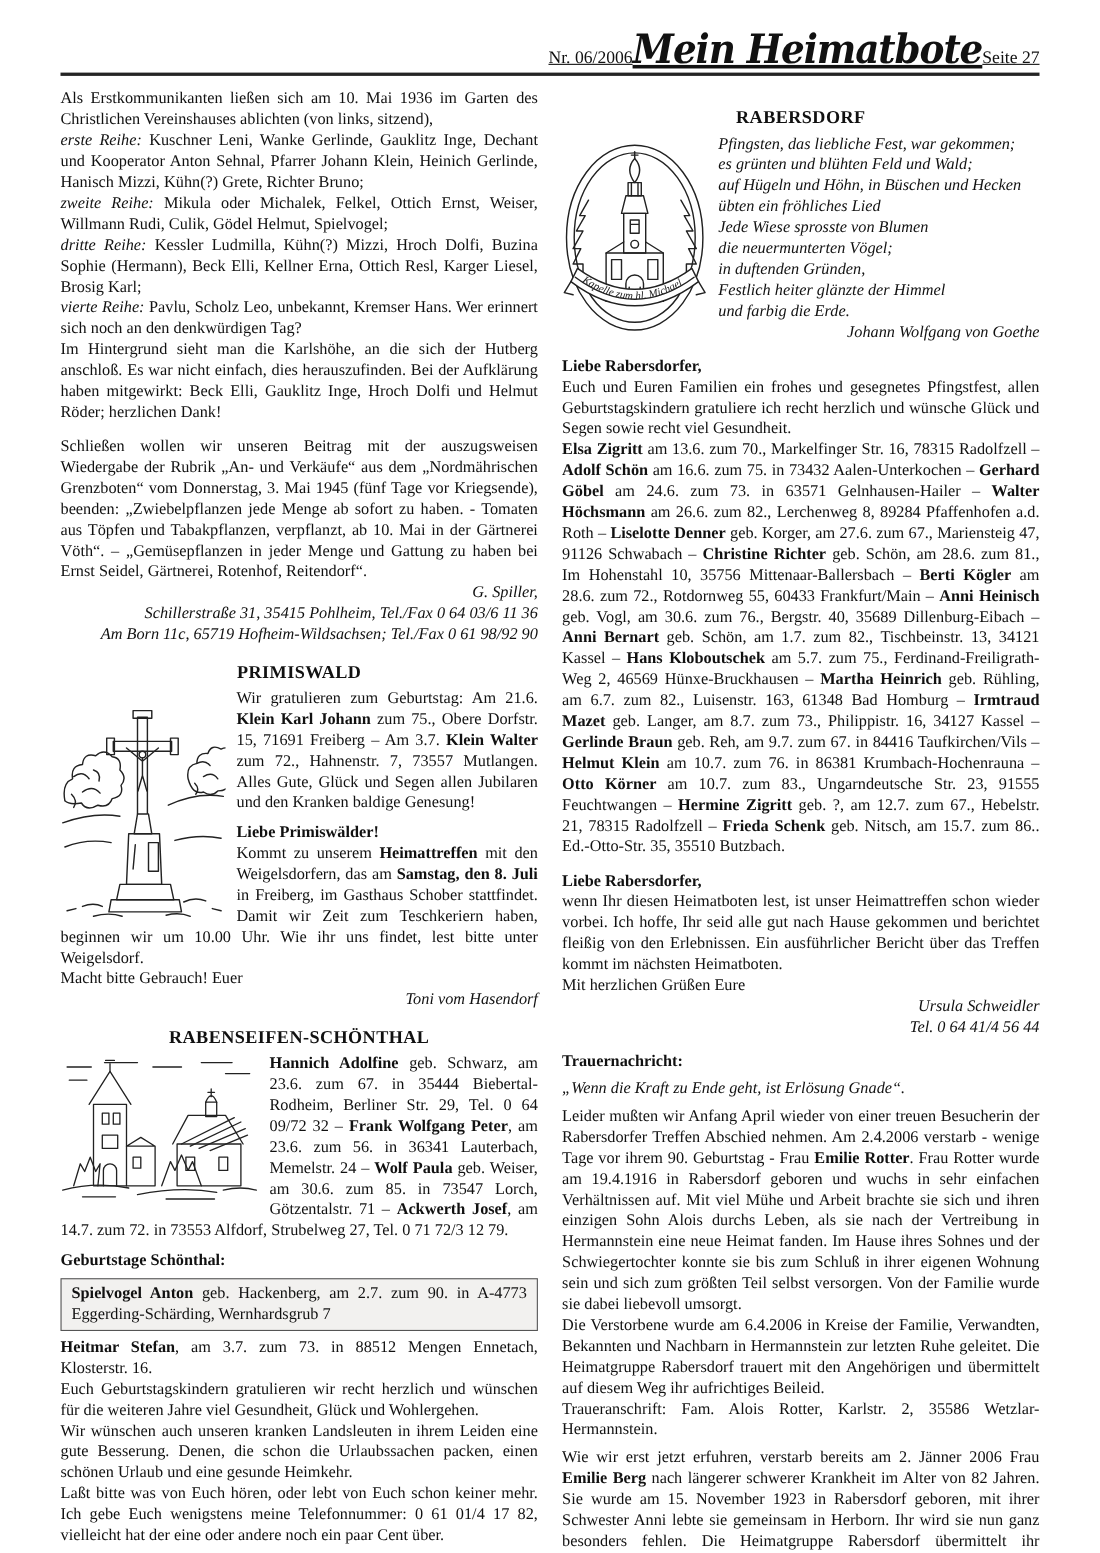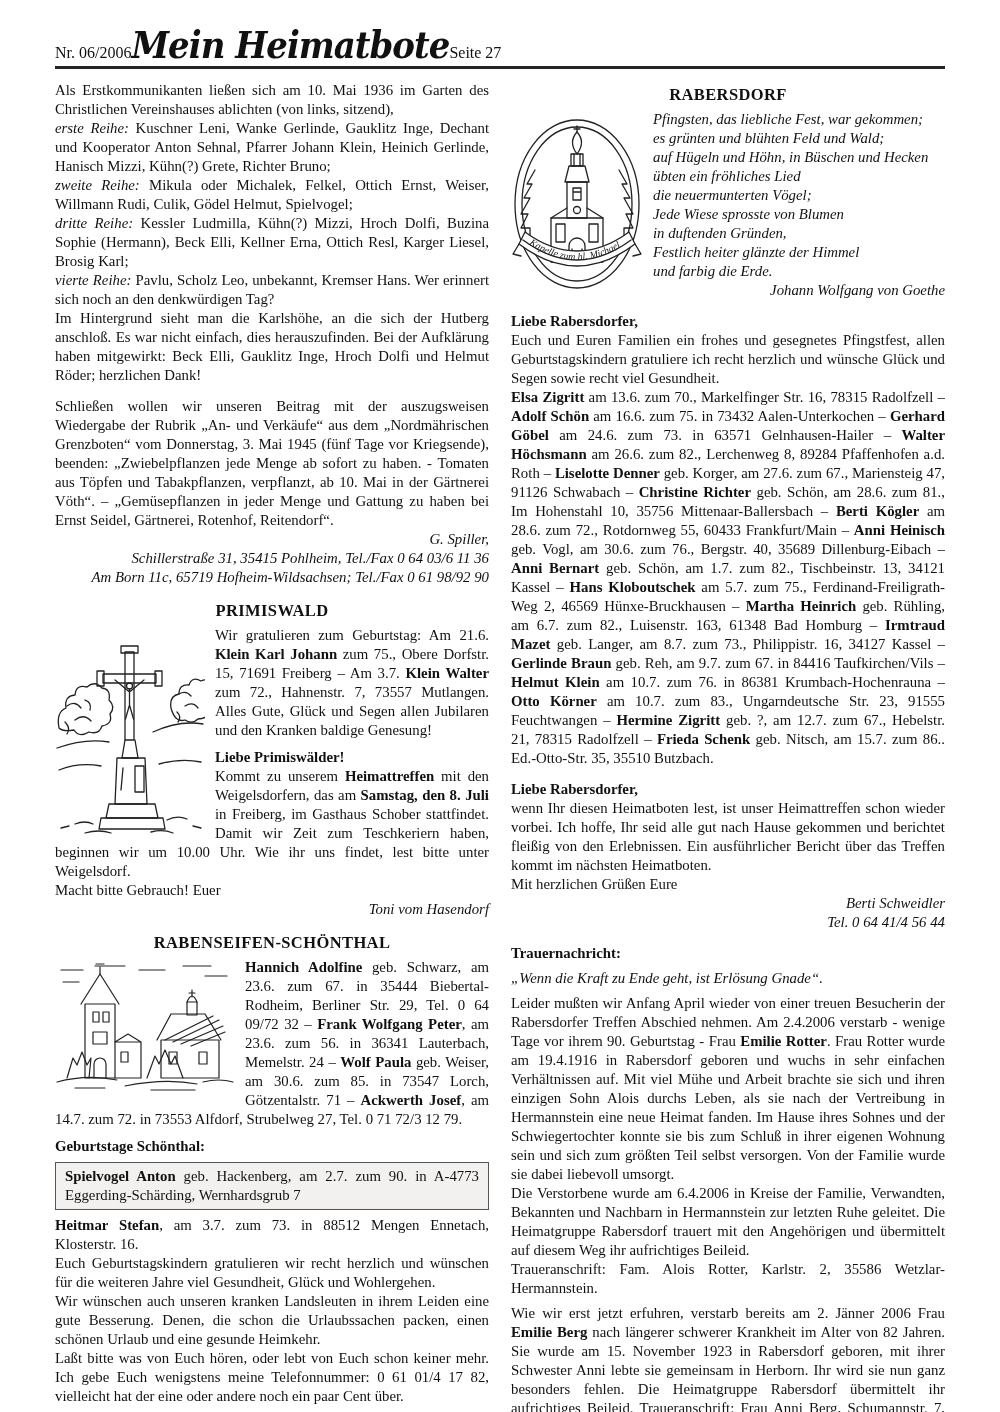--- a/index.html
+++ b/index.html
@@ -1,34 +1,34 @@
 <!DOCTYPE html>
 <html><head>
 <meta charset="utf-8">
 <style>
   html,body{margin:0;padding:0;background:#e8e8e8;}
   .page{
     width:1000px;height:1412px;margin:0 auto;background:#ffffff;
     box-sizing:border-box;padding:30px 55px 0 55px;overflow:hidden;
     font-family:"Liberation Serif", serif;color:#111;
   }
-  .header{display:flex;justify-content:flex-start;align-items:flex-end;
-    border-bottom:3px solid #242424;padding-bottom:5px;}
+  .header{display:flex;justify-content:flex-end;align-items:flex-end;
+    border-bottom:3px solid #242424;padding-bottom:5px;text-decoration:underline;}
   .issue,.pagenum{font-size:16px;line-height:1;}
   .masthead{font-family:"DejaVu Serif", serif;font-weight:bold;font-style:italic;
     font-size:34px;line-height:.9;letter-spacing:-1px;transform:scaleY(1.08);}
   .cols{display:flex;gap:22px;margin-top:12px;}
   .col{width:434px;font-size:14.8px;line-height:19px;text-align:justify;}
   p{margin:0;}
   .b{font-weight:bold;}
   .i{font-style:italic;}
   .bold-line{font-weight:bold;}
   .h2{text-align:center;font-weight:bold;font-size:16.5px;letter-spacing:.4px;
     margin:14px 0 6px;clear:both;}
-  .h2.first{margin-top:4px;}
+  .h2.first{margin-top:16px;}
   .mt6{margin-top:6px;} .mt8{margin-top:8px;} .mt12{margin-top:12px;}
   .sig{text-align:right;font-style:italic;}
   .split{display:flex;justify-content:space-between;flex-direction:column;}
   .split .right{font-style:italic;text-align:right;}
   .float-left{float:left;margin:2px 10px 2px 0;}
   .clear{clear:both;}
   .notice-box{border:1.5px solid #555;background:#f2f1ef;padding:4px 9px;margin:6px 0;}
   .poem{font-style:italic;text-align:left;}
   svg{display:block;}
 </style>
@@ -170,41 +170,41 @@
           </g>
           <text font-size="10" font-style="italic" font-family="Liberation Serif, serif" fill="#222">
             <textPath href="#bannerCurve" startOffset="6%">Kapelle zum hl. Michael</textPath>
           </text>
         </svg>
         <div class="poem">
           <div>Pfingsten, das liebliche Fest, war gekommen;</div>
           <div>es grünten und blühten Feld und Wald;</div>
           <div>auf Hügeln und Höhn, in Büschen und Hecken</div>
           <div>übten ein fröhliches Lied</div>
+          <div>Jede Wiese sprosste von Blumen</div>
           <div>die neuermunterten Vögel;</div>
-          <div>Jede Wiese sprosste von Blumen</div>
           <div>in duftenden Gründen,</div>
           <div>Festlich heiter glänzte der Himmel</div>
           <div>und farbig die Erde.</div>
         </div>
         <div class="sig">Johann Wolfgang von Goethe</div>
       </div>
 
       <div class="clear mt8">
         <p class="bold-line">Liebe Rabersdorfer,</p>
         <p>Euch und Euren Familien ein frohes und gesegnetes Pfingstfest, allen Geburtstagskindern gratuliere ich recht herzlich und wünsche Glück und Segen sowie recht viel Gesundheit.</p>
         <p><span class="b">Elsa Zigritt</span><span> am 13.6. zum 70., Markelfinger Str. 16, 78315 Radolfzell – </span><span class="b">Adolf Schön</span><span> am 16.6. zum 75. in 73432 Aalen-Unterkochen – </span><span class="b">Gerhard Göbel</span><span> am 24.6. zum 73. in 63571 Gelnhausen-Hailer – </span><span class="b">Walter Höchsmann</span><span> am 26.6. zum 82., Lerchenweg 8, 89284 Pfaffenhofen a.d. Roth – </span><span class="b">Liselotte Denner</span><span> geb. Korger, am 27.6. zum 67., Mariensteig 47, 91126 Schwabach – </span><span class="b">Christine Richter</span><span> geb. Schön, am 28.6. zum 81., Im Hohenstahl 10, 35756 Mittenaar-Ballersbach – </span><span class="b">Berti Kögler</span><span> am 28.6. zum 72., Rotdornweg 55, 60433 Frankfurt/Main – </span><span class="b">Anni Heinisch</span><span> geb. Vogl, am 30.6. zum 76., Bergstr. 40, 35689 Dillenburg-Eibach – </span><span class="b">Anni Bernart</span><span> geb. Schön, am 1.7. zum 82., Tischbeinstr. 13, 34121 Kassel – </span><span class="b">Hans Kloboutschek</span><span> am 5.7. zum 75., Ferdinand-Freiligrath-Weg 2, 46569 Hünxe-Bruckhausen – </span><span class="b">Martha Heinrich</span><span> geb. Rühling, am 6.7. zum 82., Luisenstr. 163, 61348 Bad Homburg – </span><span class="b">Irmtraud Mazet</span><span> geb. Langer, am 8.7. zum 73., Philippistr. 16, 34127 Kassel – </span><span class="b">Gerlinde Braun</span><span> geb. Reh, am 9.7. zum 67. in 84416 Taufkirchen/Vils – </span><span class="b">Helmut Klein</span><span> am 10.7. zum 76. in 86381 Krumbach-Hochenrauna – </span><span class="b">Otto Körner</span><span> am 10.7. zum 83., Ungarndeutsche Str. 23, 91555 Feuchtwangen – </span><span class="b">Hermine Zigritt</span><span> geb. ?, am 12.7. zum 67., Hebelstr. 21, 78315 Radolfzell – </span><span class="b">Frieda Schenk</span><span> geb. Nitsch, am 15.7. zum 86.. Ed.-Otto-Str. 35, 35510 Butzbach.</span></p>
       </div>
 
       <div class="mt12">
         <p class="bold-line">Liebe Rabersdorfer,</p>
         <p>wenn Ihr diesen Heimatboten lest, ist unser Heimattreffen schon wieder vorbei. Ich hoffe, Ihr seid alle gut nach Hause gekommen und berichtet fleißig von den Erlebnissen. Ein ausführlicher Bericht über das Treffen kommt im nächsten Heimatboten.</p>
         <div class="split">
           <span>Mit herzlichen Grüßen Eure</span>
-          <span class="right">Berti Schweidler</span>
+          <span class="right">Ursula Schweidler</span>
         </div>
         <div class="sig">Tel. 0 64 41/4 56 44</div>
       </div>
 
       <div class="mt12">
         <p class="bold-line">Trauernachricht:</p>
         <p class="i mt6">„Wenn die Kraft zu Ende geht, ist Erlösung Gnade“.</p>
         <p class="mt6"><span>Leider mußten wir Anfang April wieder von einer treuen Besucherin der Rabersdorfer Treffen Abschied nehmen. Am 2.4.2006 verstarb - wenige Tage vor ihrem 90. Geburtstag - Frau </span><span class="b">Emilie Rotter</span><span>. Frau Rotter wurde am 19.4.1916 in Rabersdorf geboren und wuchs in sehr einfachen Verhältnissen auf. Mit viel Mühe und Arbeit brachte sie sich und ihren einzigen Sohn Alois durchs Leben, als sie nach der Vertreibung in Hermannstein eine neue Heimat fanden. Im Hause ihres Sohnes und der Schwiegertochter konnte sie bis zum Schluß in ihrer eigenen Wohnung sein und sich zum größten Teil selbst versorgen. Von der Familie wurde sie dabei liebevoll umsorgt.</span></p>
         <p>Die Verstorbene wurde am 6.4.2006 in Kreise der Familie, Verwandten, Bekannten und Nachbarn in Hermannstein zur letzten Ruhe geleitet. Die Heimatgruppe Rabersdorf trauert mit den Angehörigen und übermittelt auf diesem Weg ihr aufrichtiges Beileid.</p>
         <p>Traueranschrift: Fam. Alois Rotter, Karlstr. 2, 35586 Wetzlar-Hermannstein.</p>

